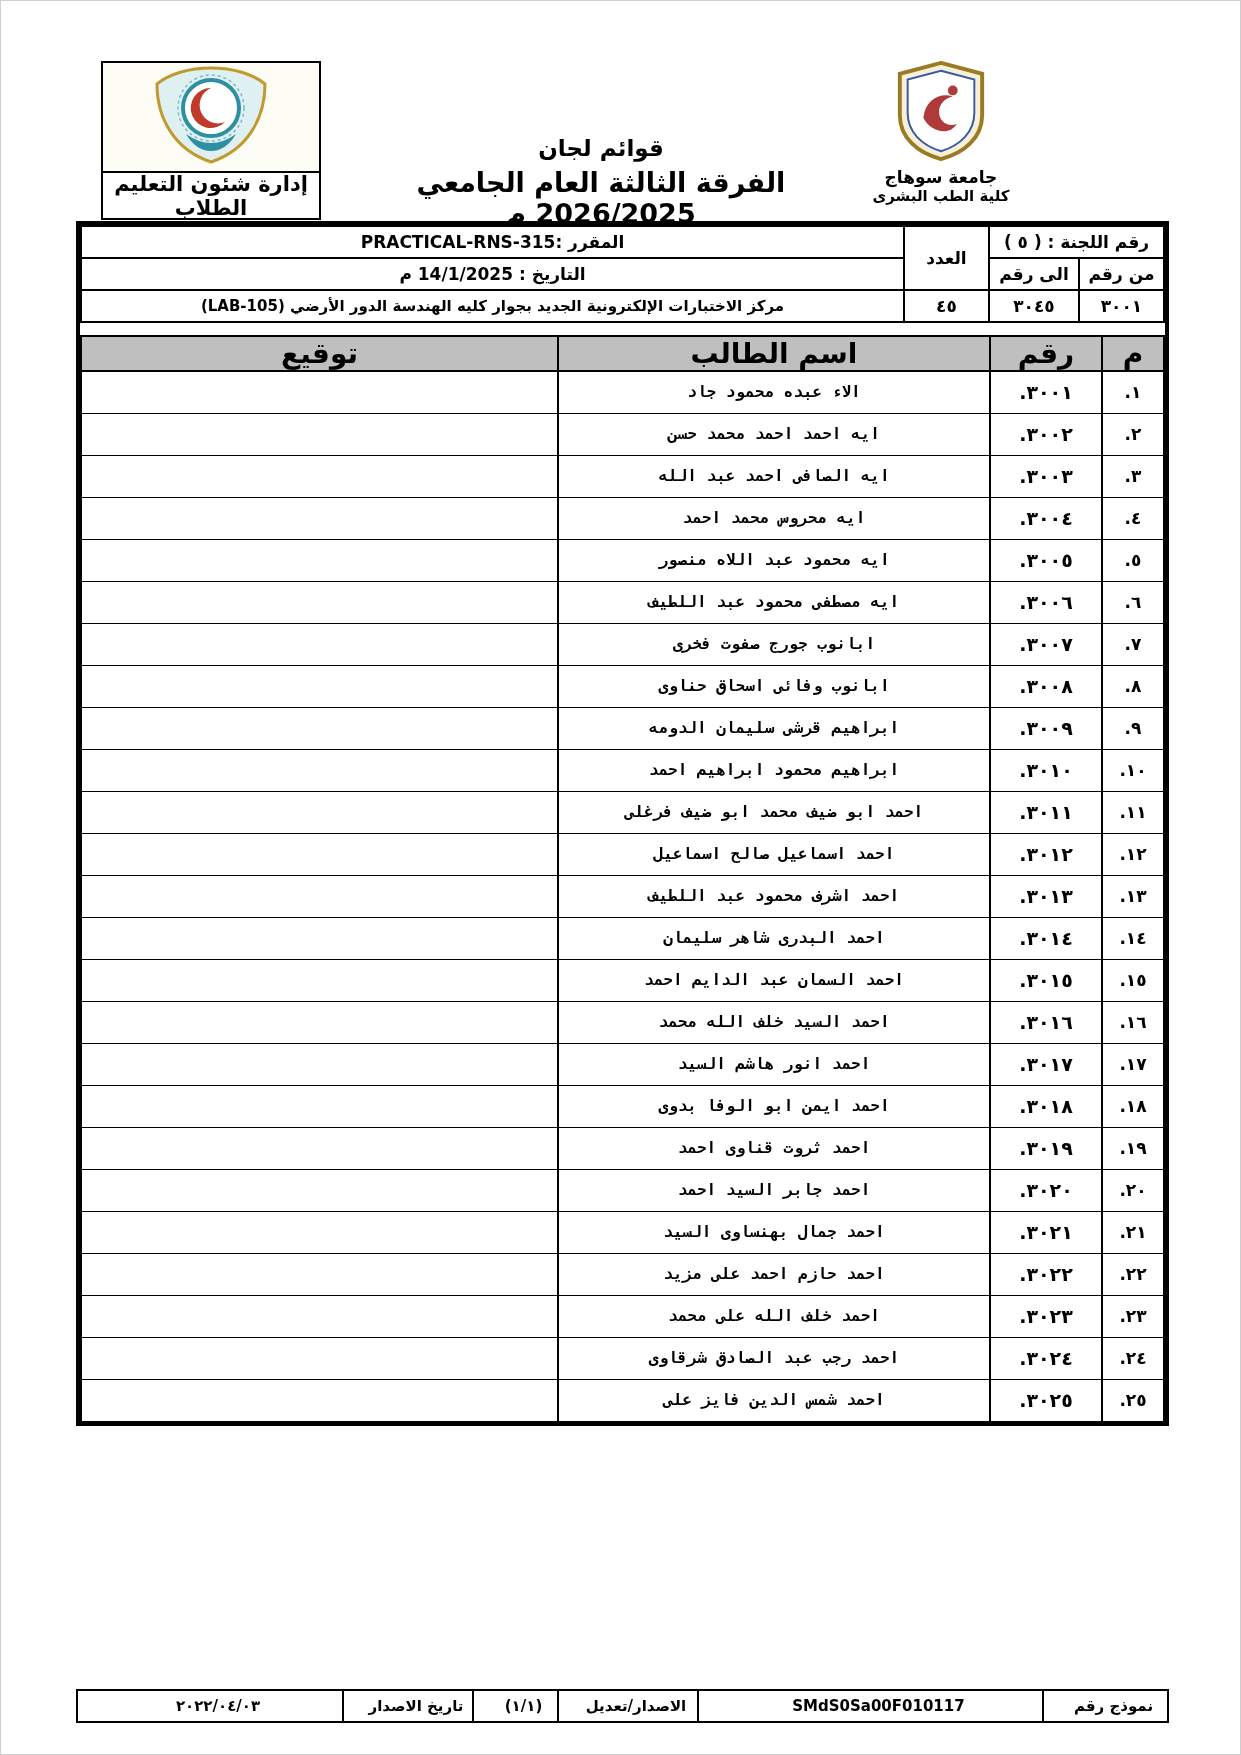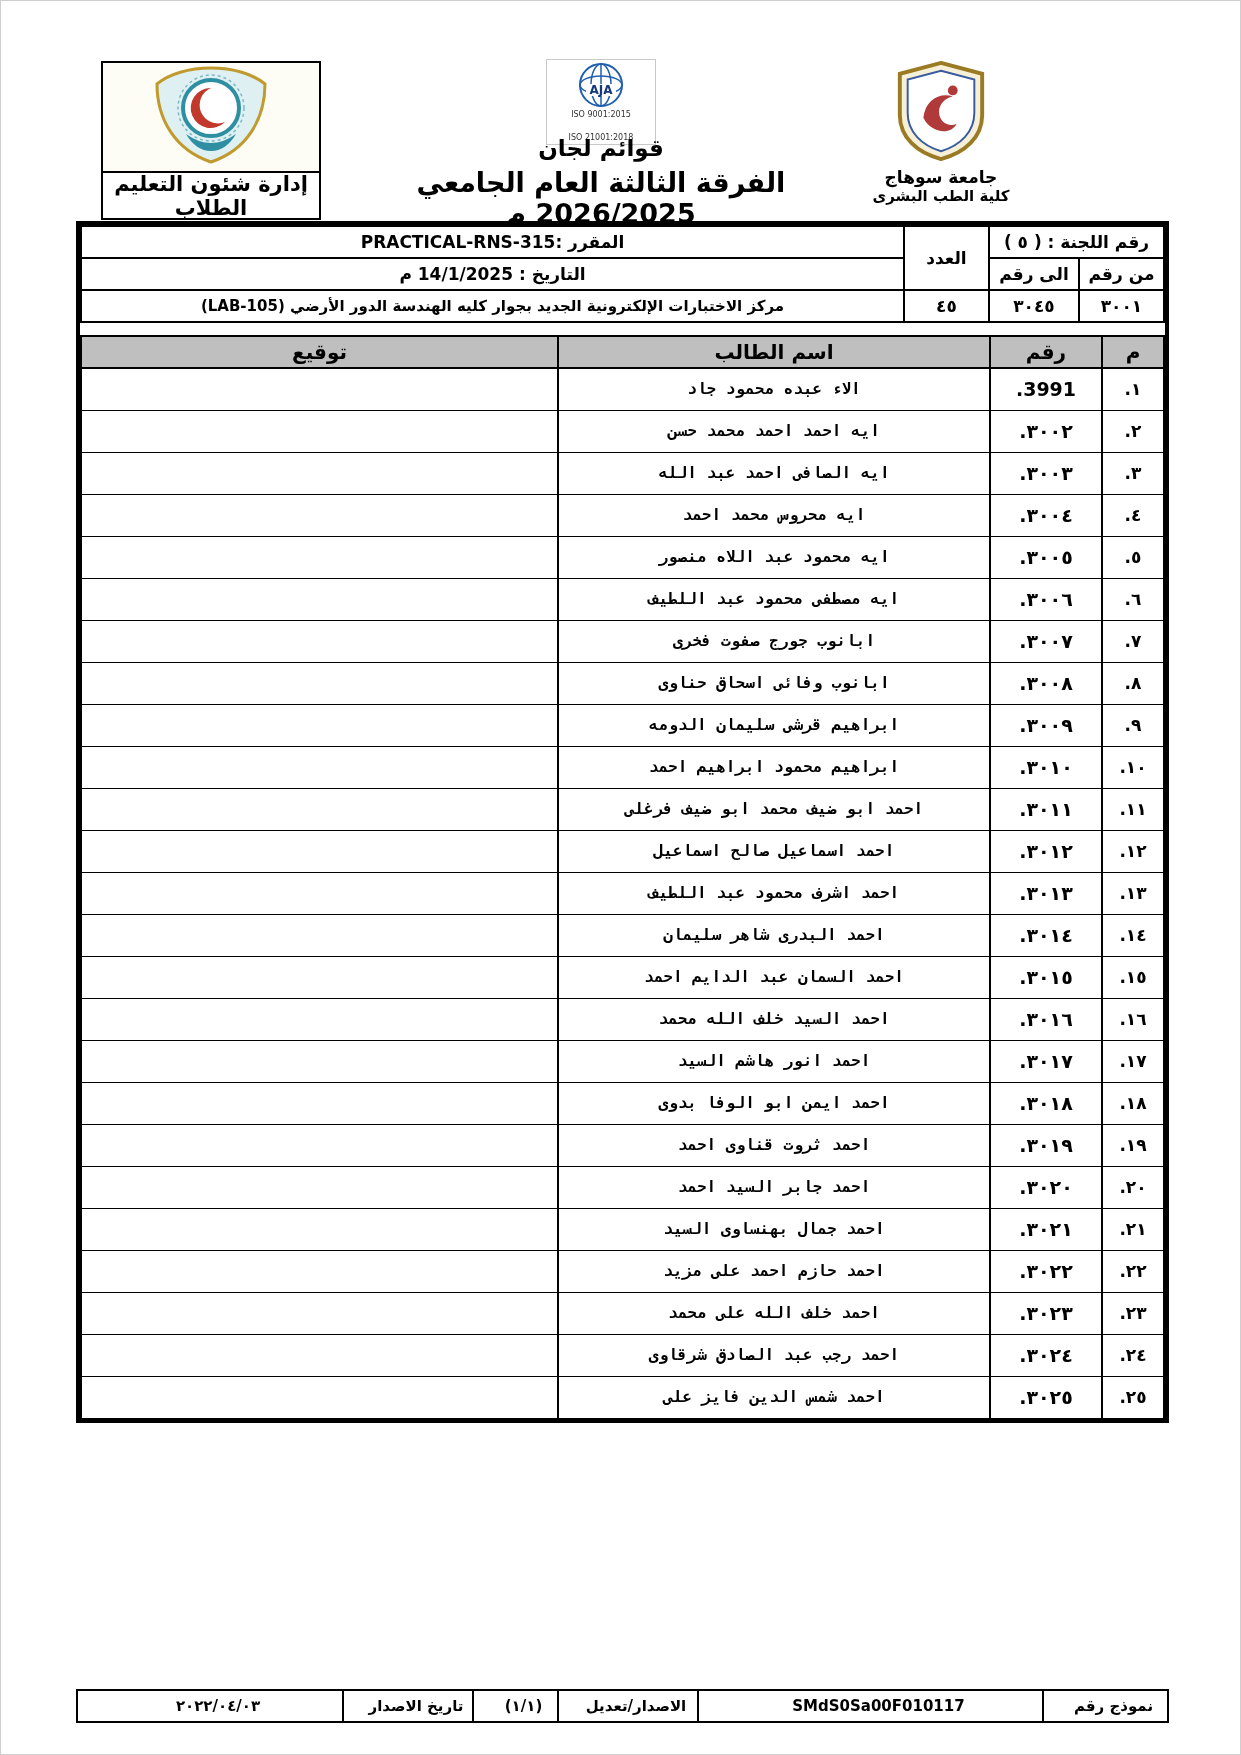--- a/index.html
+++ b/index.html
@@ -36,21 +36,21 @@
   .frame { position:absolute; left:75px; top:220px; width:1093px; border:4px solid #000; background:#fff; }
 
   table { border-collapse:collapse; width:100%; direction:rtl; table-layout:fixed; }
   td, th { overflow:hidden; }
 
   .info-table td { border:2px solid #000; text-align:center; vertical-align:middle; font-weight:bold; font-size:17px; height:32px; }
   .info-table .loc { font-size:15px; }
 
   .table-gap { height:12px; }
 
-  .students th { background:#bfbfbf; border:2px solid #000; height:32px; font-size:20px; font-weight:bold; text-align:center; }
+  .students th { background:#bfbfbf; border:2px solid #000; height:32px; font-size:28px; font-weight:bold; text-align:center; }
   .students td { border-right:2px solid #000; border-left:2px solid #000; border-top:1px solid #000; border-bottom:1px solid #000;
     height:42px; text-align:center; vertical-align:middle; font-weight:bold; }
   .students .c-serial { font-size:17px; }
   .students .c-number { font-size:19px; }
   .students .c-name   { font-size:16px;font-family:Liberation Mono, monospace; }
 
   
   .footer-table { position:absolute; left:75px; top:1688px; width:1093px; }
   .footer-table td { border:2px solid #000; height:32px; text-align:center; vertical-align:middle; font-weight:bold; font-size:15px;padding-left:16px; }
 </style>
@@ -69,33 +69,20 @@
           <path d="M41 70 q25 18 50 0 q-10 17 -25 17 q-15 0 -25 -17 Z" fill="#2e8fa3"></path>
           <circle cx="66" cy="44" r="33" fill="none" stroke="#7db9c4" stroke-width="1.5" stroke-dasharray="3 3"></circle>
         </svg>
       </span>
     </div>
     <div class="faculty-caption">إدارة شئون التعليم الطلاب</div>
   </div>
 
   <div class="center-block">
     <div class="accred">
-      <div class="aja">
-        <span>
-          <svg width="46" height="46" viewBox="0 0 46 46">
-            <circle cx="23" cy="23" r="21" fill="none" stroke="#1f5fae" stroke-width="2"></circle>
-            <ellipse cx="23" cy="23" rx="10" ry="21" fill="none" stroke="#1f5fae" stroke-width="1.5"></ellipse>
-            <ellipse cx="23" cy="23" rx="21" ry="9" fill="none" stroke="#1f5fae" stroke-width="1.5"></ellipse>
-            <line x1="23" y1="2" x2="23" y2="44" stroke="#1f5fae" stroke-width="1.5"></line>
-          </svg>
-        </span>
-        <div class="aja-name">AJA</div>
-        <div class="aja-small">ISO 9001:2015</div>
-        <div class="aja-small">ISO 21001:2018</div>
-      </div>
     </div>
     <div class="title-main">قوائم لجان</div>
     <div class="title-sub">الفرقة الثالثة العام الجامعي 2026/2025 م</div>
   </div>
 
   <div class="uni-block">
     <span>
       <svg width="92" height="100" viewBox="0 0 92 102">
         <path d="M46 2 L88 13 V55 C88 78 70 94 46 100 C22 94 4 78 4 55 V13 Z" fill="#f7f0d8" stroke="#9a7b24" stroke-width="4"></path>
         <path d="M46 10 L80 19 V53 C80 72 66 86 46 92 C26 86 12 72 12 53 V19 Z" fill="#ffffff" stroke="#3a5ba0" stroke-width="2"></path>
@@ -149,21 +136,21 @@
         <tr>
           <th>م</th>
           <th>رقم</th>
           <th>اسم الطالب</th>
           <th>توقيع</th>
         </tr>
       </thead>
       <tbody>
   <tr>
     <td class="c-serial">١.</td>
-    <td class="c-number">3991.</td>
+    <td class="c-number">٣٠٠١.</td>
     <td class="c-name">الاء عبده محمود جاد</td>
     <td class="c-sign"></td>
   </tr>
 
   <tr>
     <td class="c-serial">٢.</td>
     <td class="c-number">٣٠٠٢.</td>
     <td class="c-name">ايه احمد احمد محمد حسن</td>
     <td class="c-sign"></td>
   </tr>

